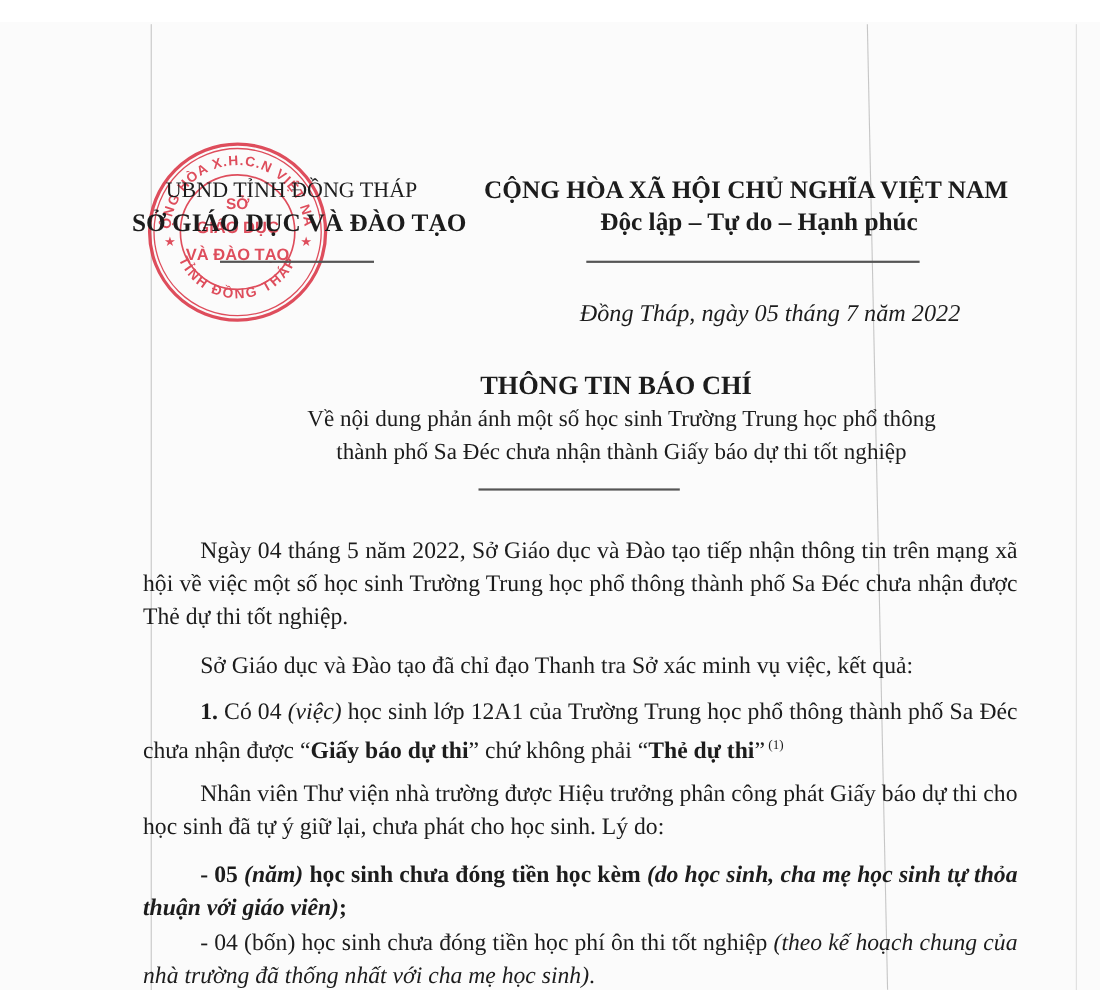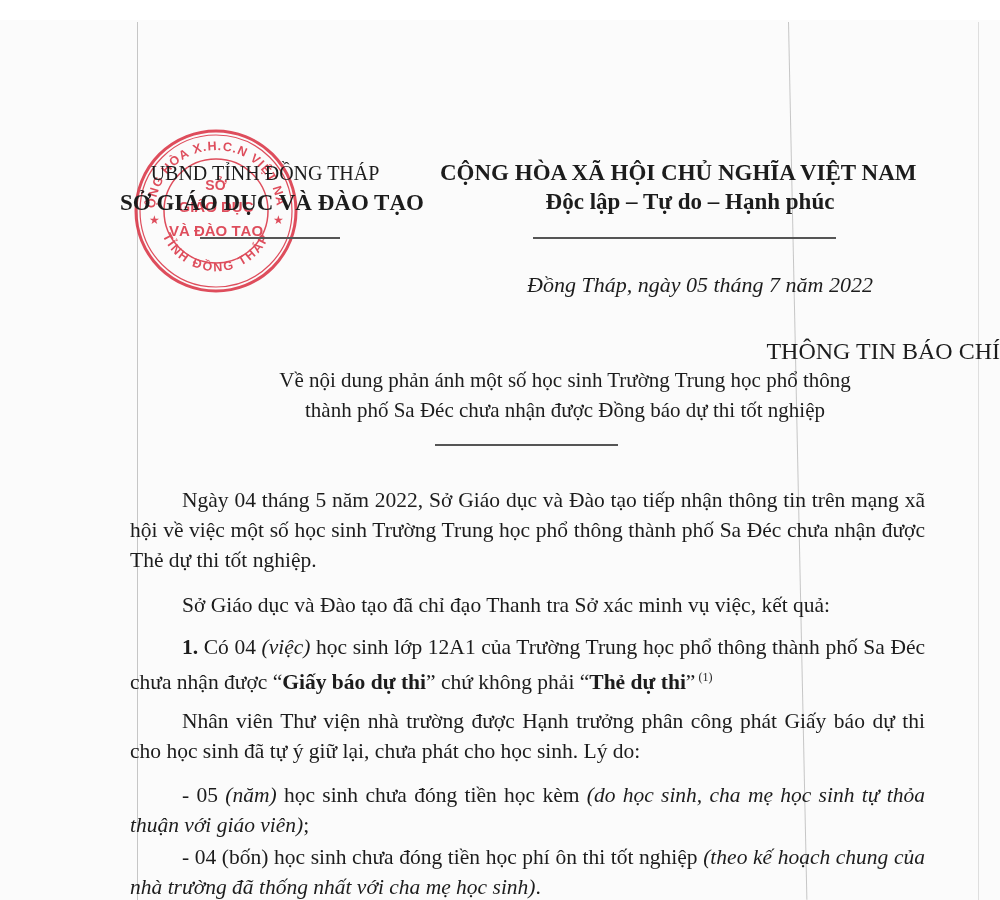--- a/index.html
+++ b/index.html
@@ -12,21 +12,21 @@
   .abs { position: absolute; white-space: nowrap; }
 
   .hdr-left-1 { left: 120px; top: 162px; width: 290px; text-align: center; font-size: 20px; }
   .hdr-left-2 { left: 120px; top: 190px; width: 300px; text-align: center; font-size: 23px; font-weight: bold; }
   .hdr-right-1 { left: 440px; top: 160px; width: 500px; text-align: left; font-size: 23px; font-weight: bold; }
   .hdr-right-2 { left: 440px; top: 189px; width: 500px; text-align: center; font-size: 23px; font-weight: bold; }
   .hrule { position: absolute; height: 1.5px; background: #555; }
 
   .date-line { left: 470px; top: 256px; width: 460px; text-align: center; font-size: 22px; font-style: italic; margin-top: 16px; }
 
-  .title { left: 120px; top: 338px; width: 880px; text-align: right; font-size: 24px; font-weight: normal; }
+  .title { left: 120px; top: 338px; width: 880px; text-align: center; font-size: 24px; font-weight: bold; }
   .subtitle { left: 130px; width: 870px; text-align: center; font-size: 21px; font-weight: normal; }
 
   .para { position: absolute; left: 130px; width: 795px; font-size: 21.5px; line-height: 30px; text-align: justify; }
   .indent { text-indent: 52px; }
   .para b { font-weight: bold; }
   .para i { font-style: italic; }
   .sup { font-size: 12px; vertical-align: super; }
 
   .stamp { position: absolute; left: 133px; top: 128px; width: 166px; height: 166px; opacity: 0.82; }
 </style>
@@ -65,26 +65,26 @@
 <div class="hrule" style="left:200px; top:237px; width:140px;"></div>
 
 <div class="abs hdr-right-1">CỘNG HÒA XÃ HỘI CHỦ NGHĨA VIỆT NAM</div>
 <div class="abs hdr-right-2">Độc lập – Tự do – Hạnh phúc</div>
 <div class="hrule" style="left:533px; top:237px; width:303px;"></div>
 
 <div class="abs date-line">Đồng Tháp, ngày 05 tháng 7 năm 2022</div>
 
 <div class="abs title">THÔNG TIN BÁO CHÍ</div>
 <div class="abs subtitle" style="top:368px;">Về nội dung phản ánh một số học sinh Trường Trung học phổ thông</div>
-<div class="abs subtitle" style="top:398px;">thành phố Sa Đéc chưa nhận được Đồng báo dự thi tốt nghiệp</div>
+<div class="abs subtitle" style="top:398px;">thành phố Sa Đéc chưa nhận thành Giấy báo dự thi tốt nghiệp</div>
 <div class="hrule" style="left:435px; top:444px; width:183px;"></div>
 
 <p class="para indent" style="top:485px;">Ngày 04 tháng 5 năm 2022, Sở Giáo dục và Đào tạo tiếp nhận thông tin trên mạng xã hội về việc một số học sinh Trường Trung học phổ thông thành phố Sa Đéc chưa nhận được Thẻ dự thi tốt nghiệp.</p>
 
 <p class="para indent" style="top:590px;">Sở Giáo dục và Đào tạo đã chỉ đạo Thanh tra Sở xác minh vụ việc, kết quả:</p>
 
 <p class="para indent" style="top:632px;"><b>1.</b><span> Có 04 </span><i>(việc)</i><span> học sinh lớp 12A1 của Trường Trung học phổ thông thành phố Sa Đéc chưa nhận được “</span><b>Giấy báo dự thi</b><span>” chứ không phải “</span><b>Thẻ dự thi</b><span>”</span><span class="sup"> (1)</span></p>
 
-<p class="para indent" style="top:706px;">Nhân viên Thư viện nhà trường được Hạnh trưởng phân công phát Giấy báo dự thi cho học sinh đã tự ý giữ lại, chưa phát cho học sinh. Lý do:</p>
+<p class="para indent" style="top:706px;">Nhân viên Thư viện nhà trường được Hiệu trưởng phân công phát Giấy báo dự thi cho học sinh đã tự ý giữ lại, chưa phát cho học sinh. Lý do:</p>
 
-<p class="para indent" style="top:780px;"><span>- 05 </span><i>(năm)</i><span> học sinh chưa đóng tiền học kèm </span><i>(do học sinh, cha mẹ học sinh tự thỏa thuận với giáo viên)</i><span>;</span></p>
+<p class="para indent" style="top:780px;font-weight:bold;"><span>- 05 </span><i>(năm)</i><span> học sinh chưa đóng tiền học kèm </span><i>(do học sinh, cha mẹ học sinh tự thỏa thuận với giáo viên)</i><span>;</span></p>
 
 <p class="para indent" style="top:842px;"><span>- 04 (bốn) học sinh chưa đóng tiền học phí ôn thi tốt nghiệp </span><i>(theo kế hoạch chung của nhà trường đã thống nhất với cha mẹ học sinh)</i><span>.</span></p>
 
 </body></html>

